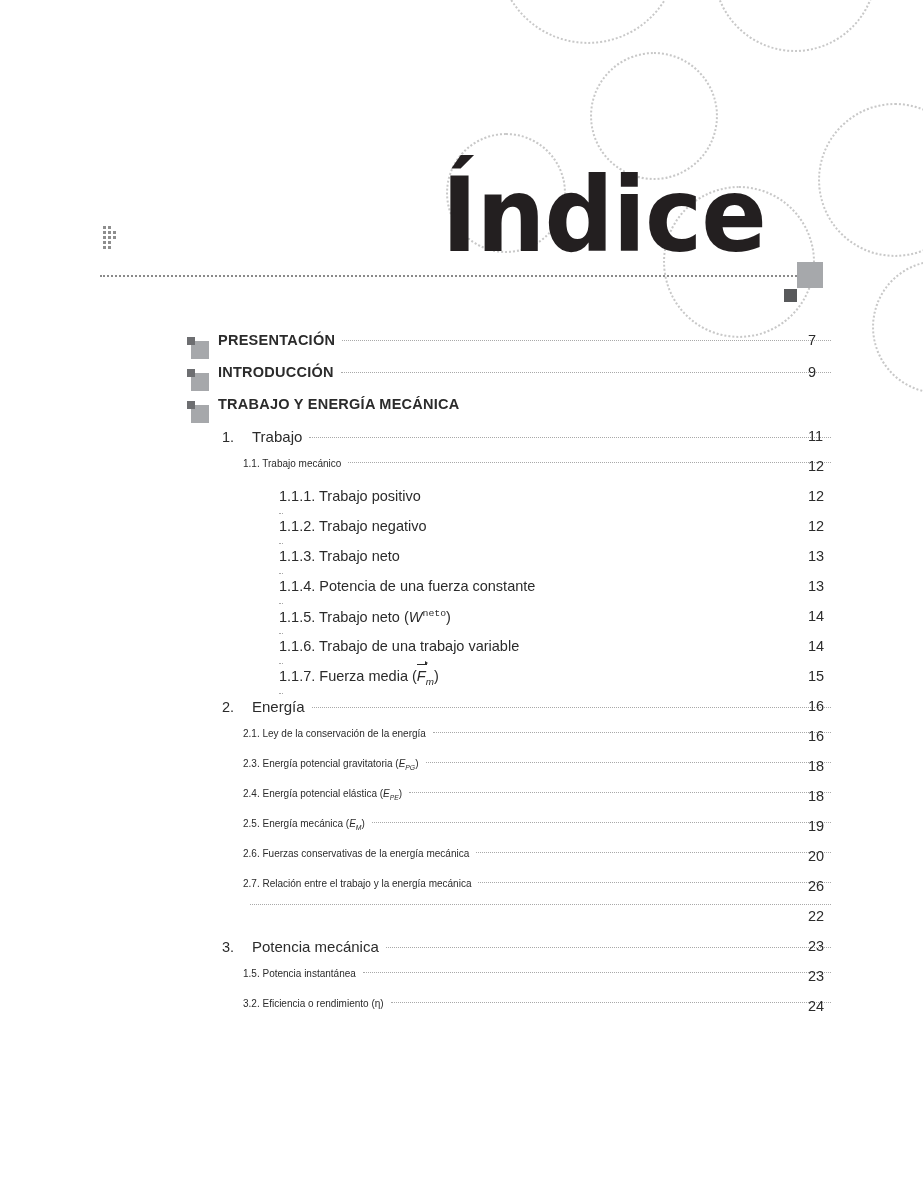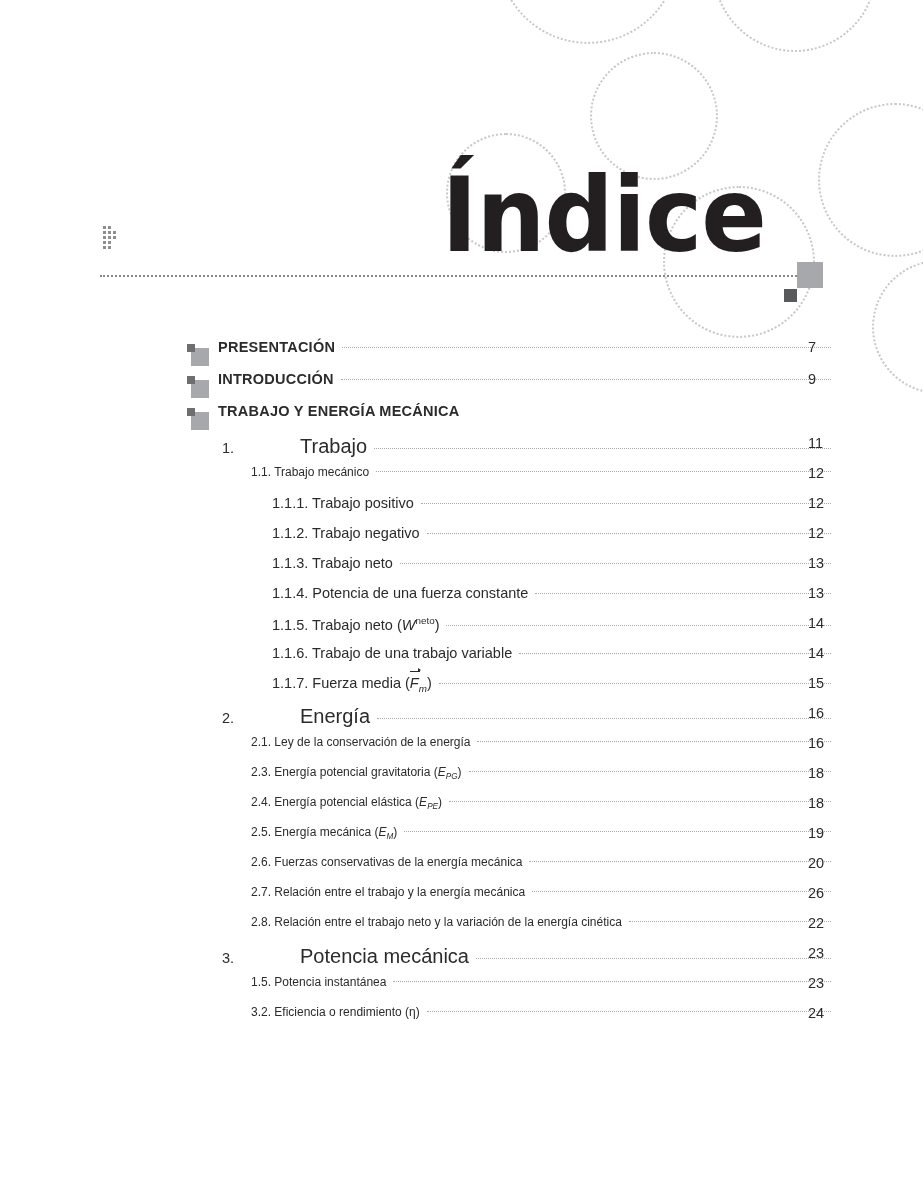--- a/index.html
+++ b/index.html
@@ -92,21 +92,21 @@
     top: 289px;
     width: 13px;
     height: 13px;
     background: #58595b;
   }
 
   
   #toc {
     position: absolute;
     left: 0;
-    top: 339px;
+    top: 332px;
     width: 923px;
   }
   .toc-row {
     position: relative;
     display: flex;
     align-items: baseline;
     height: 30px;
     padding-right: 85px;
   }
   .toc-label {
@@ -167,32 +167,32 @@
   }
   .lvl0.has-bullet { padding-left: 218px; }
 
   
   .lvl1 { padding-left: 222px; }
   .lvl1 .toc-num {
     display: inline-block;
     width: 30px;
     font-size: 14.5px;
   }
-  .lvl1 .toc-label { font-size: 20px; margin-left: 48px; }
+  .lvl1 .toc-label { font-size: 15px; }
 
   
   .lvl2 { padding-left: 243px; }
-  .lvl2 .toc-label { font-size: 12px; margin-left: 8px; }
-
-  
-  .lvl3 { padding-left: 272px; }
+  .lvl2 .toc-label { font-size: 10px; }
+
+  
+  .lvl3 { padding-left: 272px; flex-direction: column; }
   .lvl3 .toc-label { font-size: 14.5px; }
 
   .mathvar { font-style: italic; }
-  .sup { font-size: 0.68em; vertical-align: super; font-style: normal; }
+  .sup { font-size: 0.68em; vertical-align: super; font-style: normal; font-family: Liberation Mono, monospace; }
   .sub { font-size: 0.68em; vertical-align: sub; font-style: italic; }
   .vecwrap {
     display: inline-block;
     position: relative;
     font-style: italic;
   }
   .vecwrap::before {
     content: "";
     position: absolute;
     left: 0;
@@ -347,21 +347,20 @@
       <span class="toc-label">2.6. Fuerzas conservativas de la energía mecánica</span>
       <span class="toc-leader"></span>
       <span class="toc-page">20</span>
     </div>
     <div class="toc-row lvl2">
       <span class="toc-label">2.7. Relación entre el trabajo y la energía mecánica</span>
       <span class="toc-leader"></span>
       <span class="toc-page">26</span>
     </div>
     <div class="toc-row lvl2">
-      <span class="toc-label">2.8. Relación entre el trabajo neto y la variación de la energía cinética</span>
       <span class="toc-leader"></span>
       <span class="toc-page">22</span>
     </div>
     <div class="toc-row lvl1">
       <span class="toc-num">3.</span>
       <span class="toc-label">Potencia mecánica</span>
       <span class="toc-leader"></span>
       <span class="toc-page">23</span>
     </div>
     <div class="toc-row lvl2">

